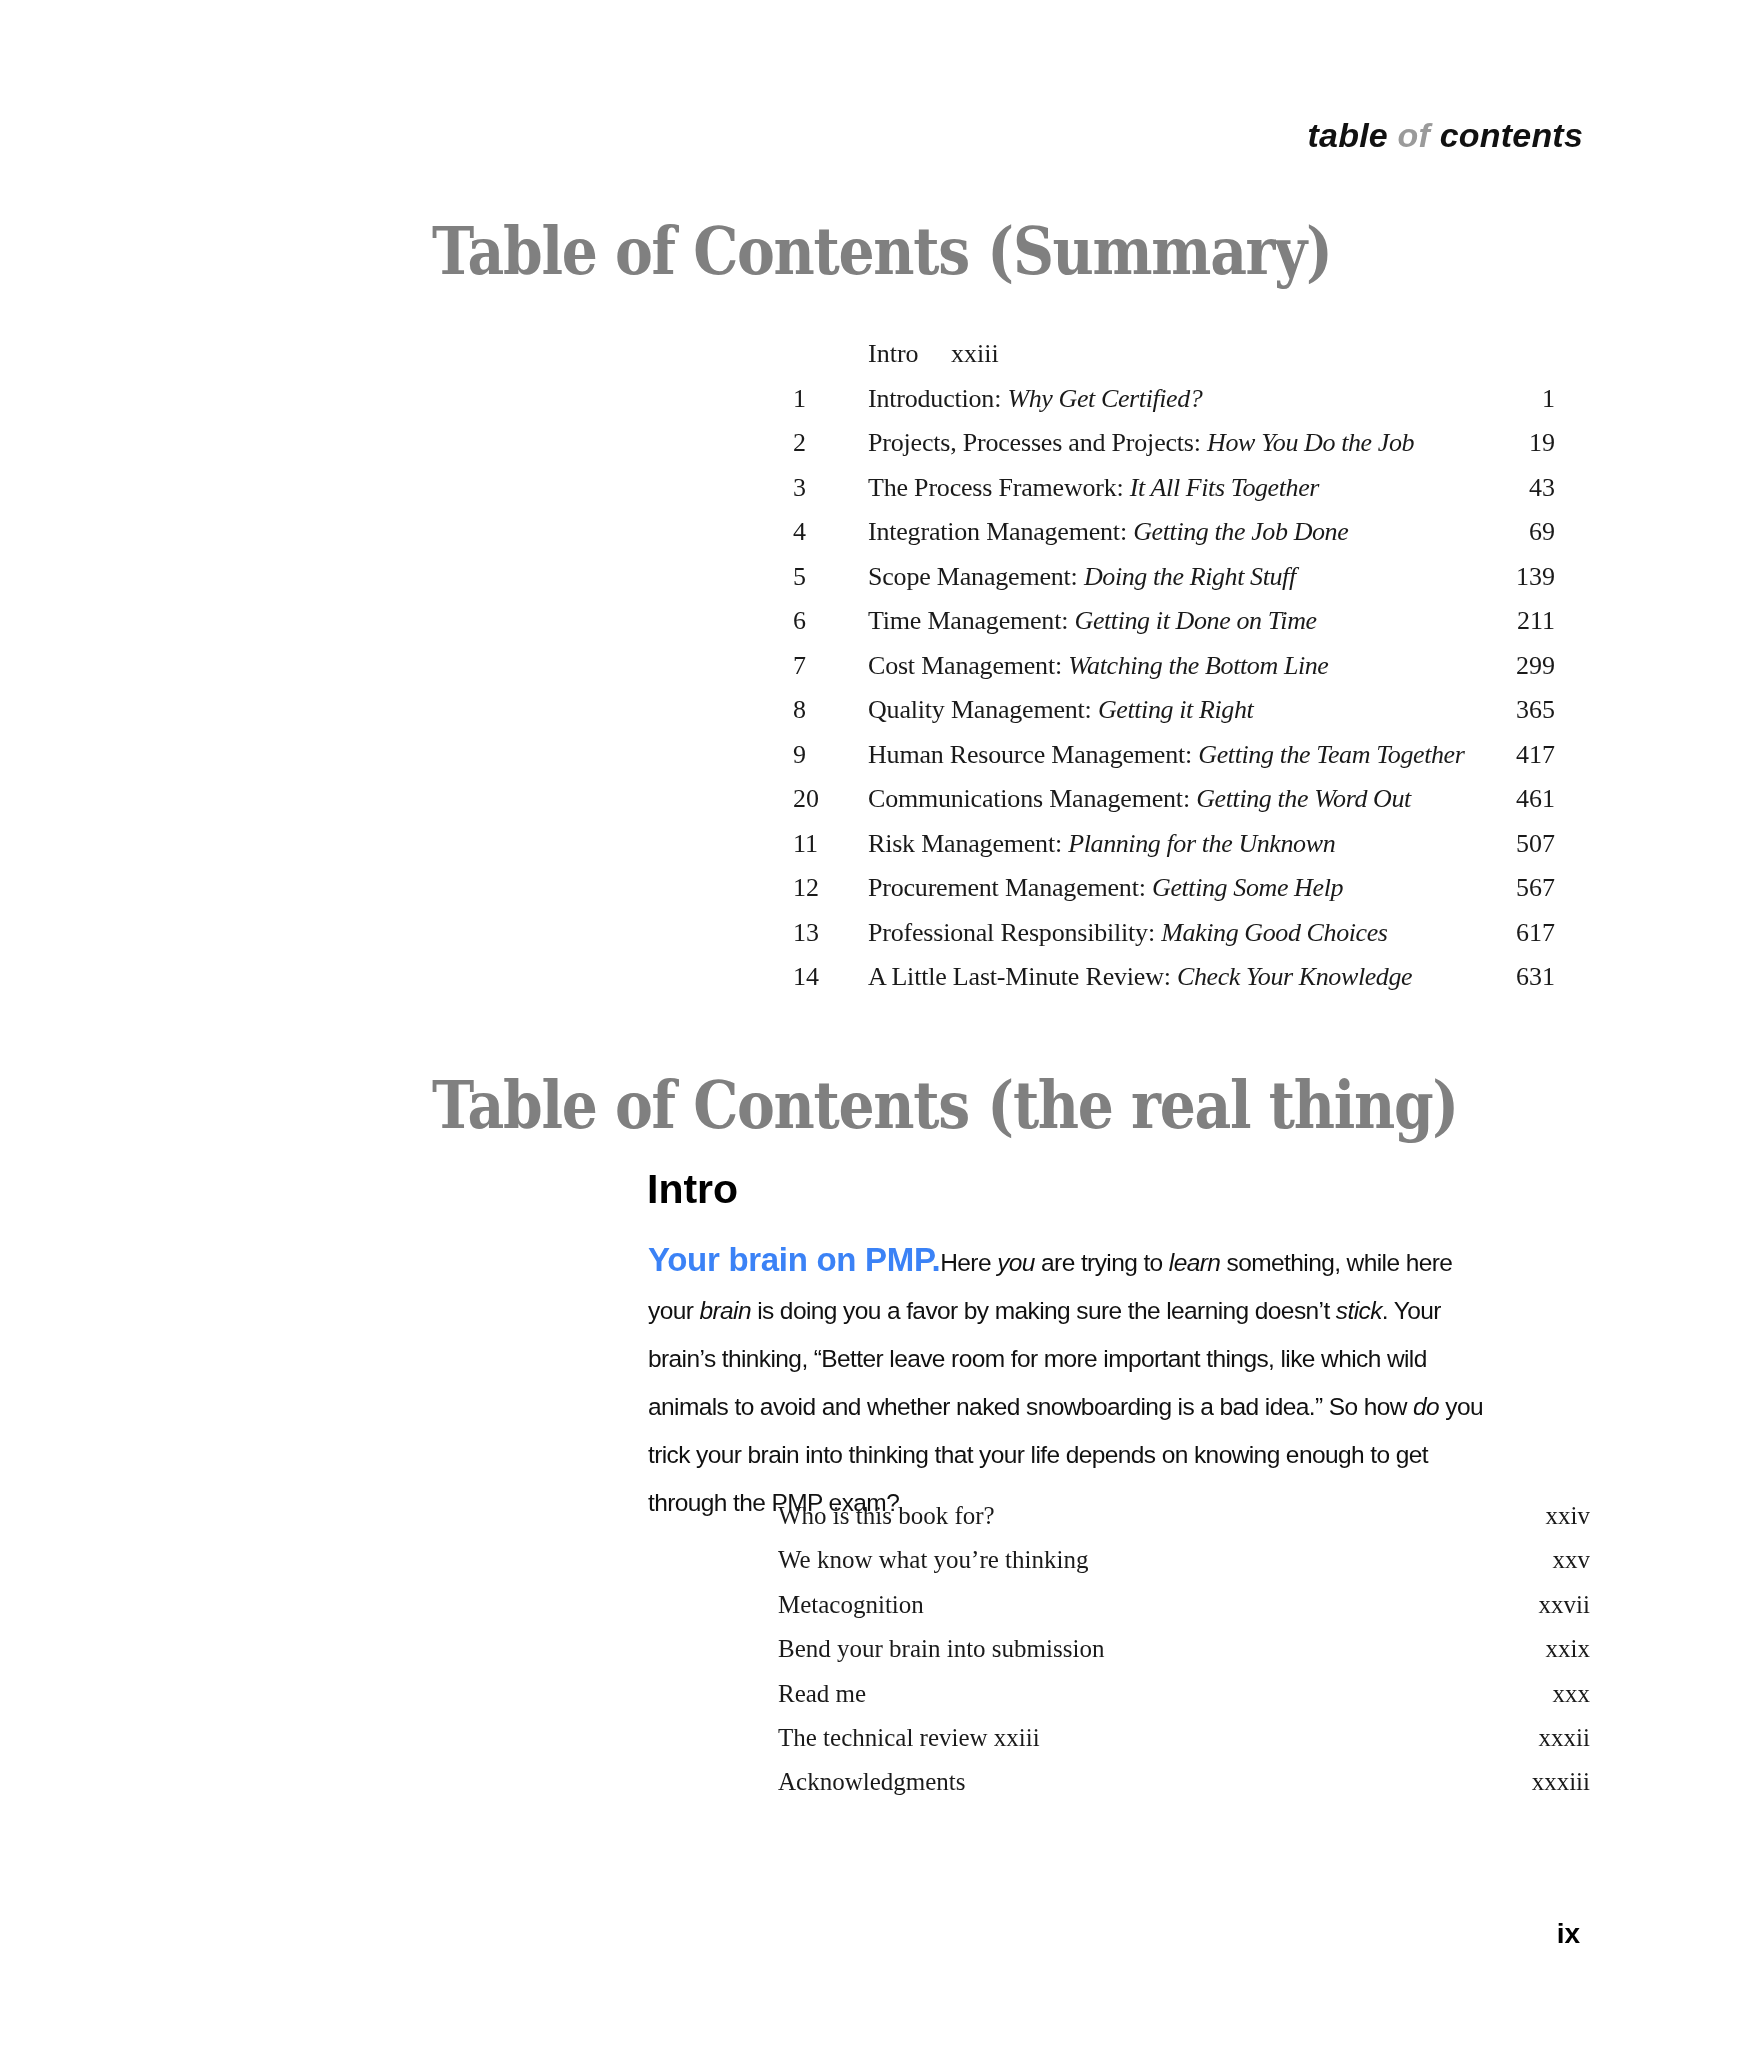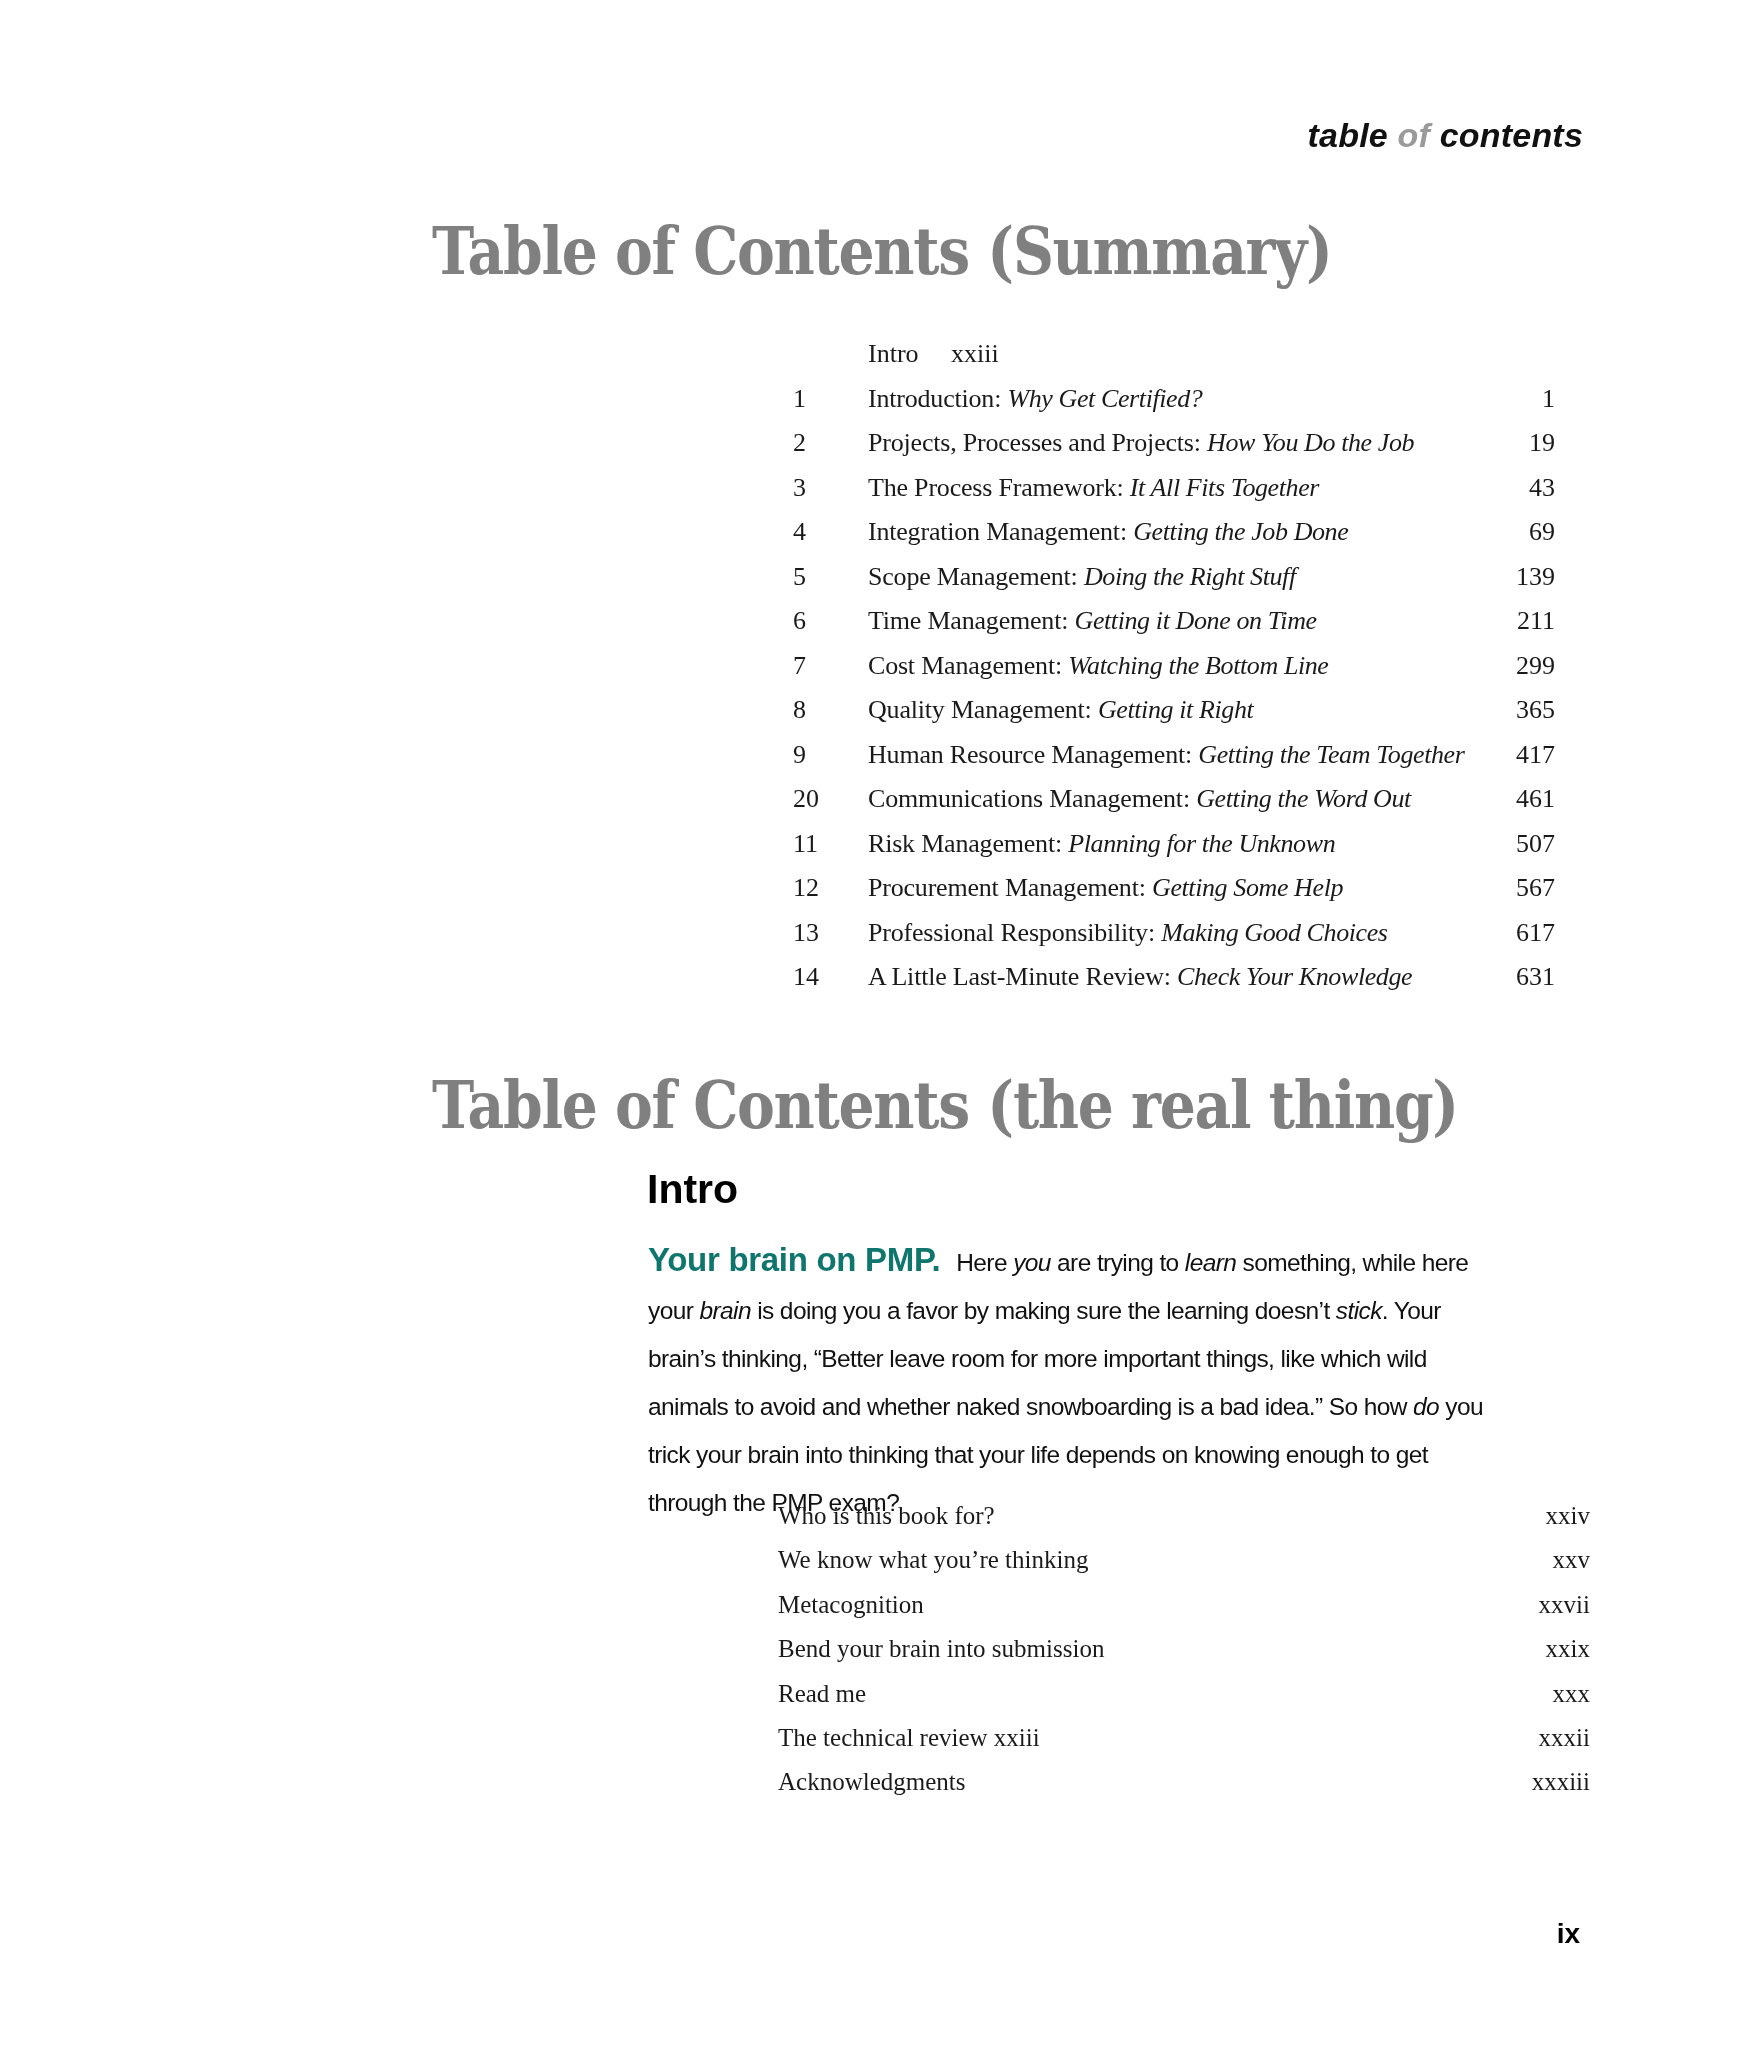--- a/index.html
+++ b/index.html
@@ -38,21 +38,21 @@
     position: absolute; left: 647px; top: 1166px;
     font-family: "Liberation Sans", sans-serif; font-weight: bold; font-size: 41px; color: #000;
   }
 
   .intro-para {
     position: absolute; left: 648px; top: 1236px; width: 920px;
     font-family: "Liberation Sans", sans-serif; font-size: 24.5px; line-height: 48px; color: #111;
     letter-spacing: -0.6px;
   }
   .intro-para .lead {
-    font-weight: bold; font-size: 33px; color: #0f766e; letter-spacing: -0.3px; margin-right: 16px;
+    font-weight: bold; font-size: 33px; color: #3b82f6; letter-spacing: -0.3px; margin-right: 0;
   }
   .intro-para .line { display: block; white-space: nowrap; }
   .intro-para em { font-style: italic; }
 
   .subitems { position: absolute; left: 0; top: 1496px; width: 1755px; padding-left: 38px; }
   .sub {
     position: relative; height: 44.4px;
     font-family: "Liberation Serif", serif; font-size: 25px; color: #1a1a1a;
   }
   .sub .label { position: absolute; left: 740px; top: 6px; white-space: nowrap; }

